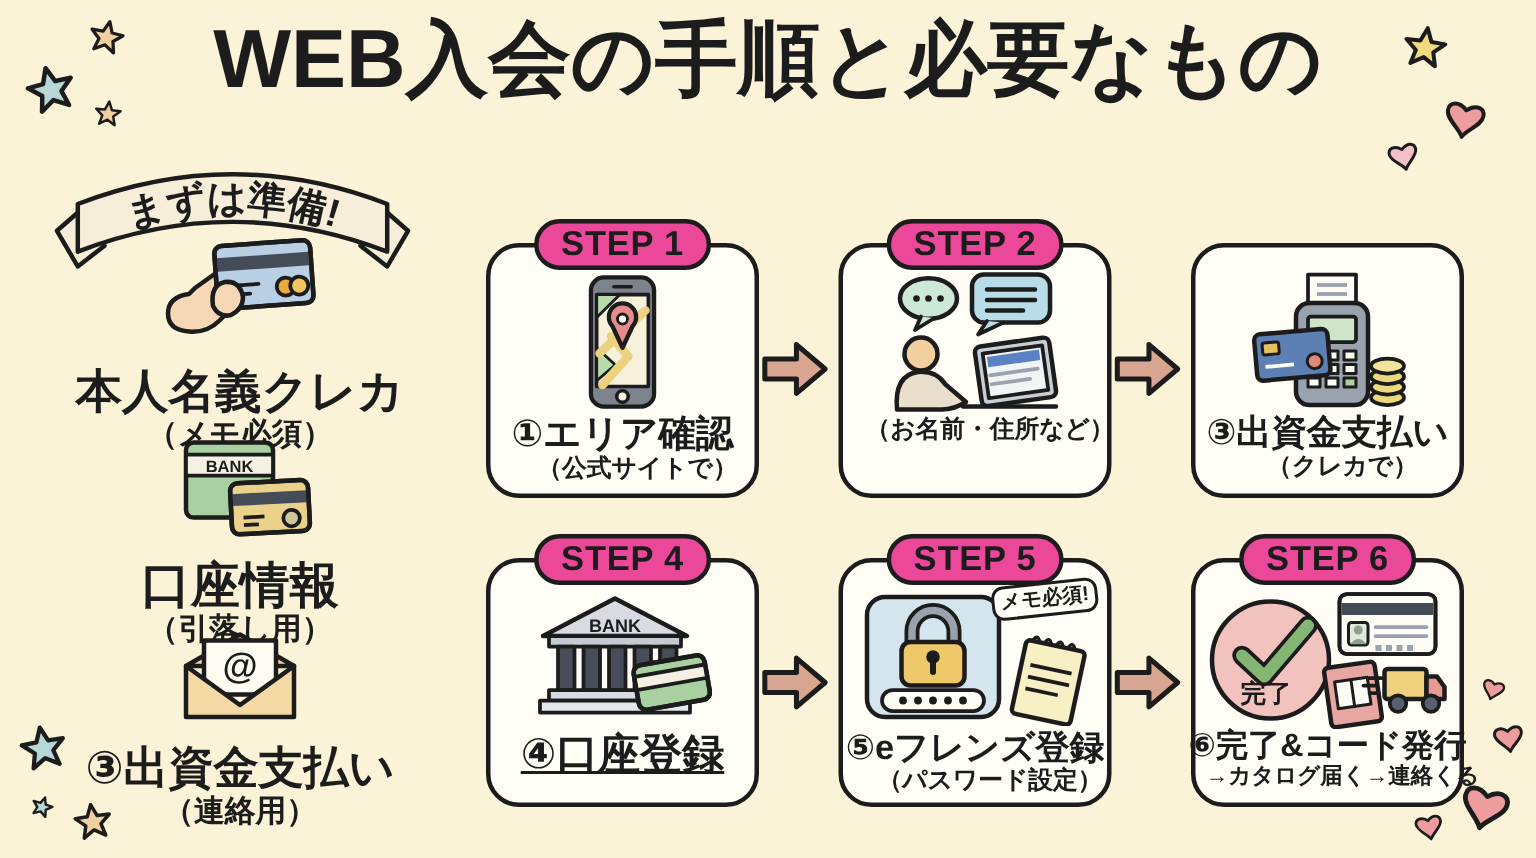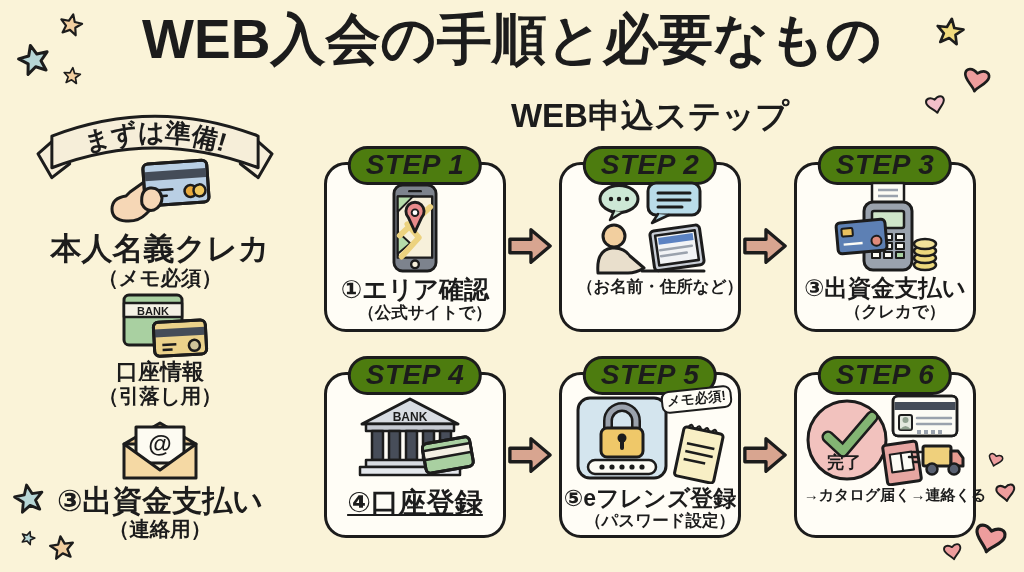--- a/index.html
+++ b/index.html
@@ -4,31 +4,31 @@
 <style>
   * { margin:0; padding:0; box-sizing:border-box; }
   html,body { background:#e8e4d8; }
   body { font-family:"Liberation Sans","DejaVu Sans",sans-serif; }
   .canvas { position:relative; width:1024px; height:572px; background:#faf3d8; overflow:hidden; color:#1c1c1c; margin:0 auto; }
   .title { position:absolute; top:9px; left:0; width:100%; text-align:center; font-size:55px; font-weight:900; line-height:1.1; }
   .subheading { position:absolute; top:94px; left:324px; width:652px; text-align:center; font-size:33px; font-weight:900; }
   .banner-svg { position:absolute; left:36px; top:94px; }
   .prep-item { position:absolute; left:8px; width:304px; text-align:center; }
   .prep-item svg { display:block; margin:0 auto; }
-  .prep-label { font-size:31px; font-weight:900; line-height:1.12; margin-top:2px; }
-  .prep-label.big { font-size:22px; }
+  .prep-label { font-size:31px; font-weight:900; line-height:1.12; margin-top:14px; }
+  .prep-label.big { font-size:33px; }
   .prep-label.mid { font-size:30px; }
   .prep-note { font-size:20.5px; font-weight:800; line-height:1.1; }
   .card { position:absolute; width:182px; background:#fffdf6; border:3.5px solid #1c1c1c; border-radius:22px; display:flex; flex-direction:column; align-items:center; }
   .row1 { top:162px; height:170px; }
   .row2 { top:372px; height:166px; }
   .col1 { left:324px; } .col2 { left:559px; } .col3 { left:794px; }
-  .badge { position:absolute; top:-19px; left:50%; transform:translateX(-50%); background:#4d7c0f;
-           border:3.5px solid #1c1c1c; border-radius:22px; padding:0px 15px 1px; font-size:28px;
-           font-weight:900; white-space:nowrap; letter-spacing:.5px;font-style:italic; }
+  .badge { position:absolute; top:-19px; left:50%; transform:translateX(-50%); background:#ec4899;
+           border:3.5px solid #1c1c1c; border-radius:22px; padding:0px 15px 1px; font-size:23px;
+           font-weight:900; white-space:nowrap; letter-spacing:.5px; }
   .icon-area { margin-top:15px; height:96px; display:flex; align-items:center; justify-content:center; position:relative; width:100%; }
   .step-title { font-size:25px; font-weight:900; line-height:1.05; white-space:nowrap; }
   .step-note { font-size:16.5px; font-weight:800; line-height:1.25; white-space:nowrap;margin-left:20px; }
   .card-3 .step-title { font-size:23.5px; }
   .card-4 .step-title { font-size:28px; margin-top:2px;text-decoration:underline; }
   .card-5 .step-title { font-size:23px; }
   .card-6 .step-title { font-size:21.5px; }
   .card-6 .step-note { font-size:15px; }
   .memo-bubble { position:absolute; top:-2px; right:6px; background:#fffdf6; border:2.5px solid #1c1c1c;
                  border-radius:8px; padding:0 4px 1px; font-size:13.5px; font-weight:800;
@@ -152,21 +152,20 @@
           <rect x="22" y="9" width="48" height="36" fill="#fdfbf2"></rect>
           <text x="46" y="34" font-size="24" font-weight="bold" text-anchor="middle" stroke="none" fill="#1c1c1c">@</text>
           <path d="M10,26 L46,52 L82,26 L82,60 L10,60 Z" fill="#f5d9a4"></path>
         </g>
       </svg>
       <div class="prep-label mid">③出資金支払い</div>
       <div class="prep-note">（連絡用）</div>
     </div>
   </div>
 
-  <div class="subheading">WEB申込ステップ</div>
 
   <div>
 
     <div class="card row1 col1 card-1">
       <div class="badge">STEP 1</div>
       <div class="icon-area">
         <svg width="88" height="94" viewBox="0 0 92 96">
           <g stroke="#1c1c1c" stroke-width="3" stroke-linejoin="round" stroke-linecap="round">
             <rect x="24" y="3" width="44" height="90" rx="9" fill="#7d838d"></rect>
             <line x1="40" y1="9.5" x2="52" y2="9.5" stroke-width="2.5"></line>
@@ -210,21 +209,20 @@
               <line x1="68" y1="74" x2="94" y2="74" stroke="#9aa2ad" stroke-width="2.5"></line>
             </g>
             <path d="M50,91 L112,91"></path>
           </g>
         </svg>
       </div>
       <div class="step-note">（お名前・住所など）</div>
     </div>
 
     <div class="card row1 col3 card-3">
-      <div class="badge">STEP 3</div>
       <div class="icon-area">
         <svg width="106" height="96" viewBox="0 0 106 96">
           <g stroke="#1c1c1c" stroke-width="3" stroke-linejoin="round">
             <rect x="40" y="3" width="32" height="24" fill="#fdfcf5" stroke-width="2.5"></rect>
             <line x1="46" y1="10" x2="66" y2="10" stroke="#9aa2ad" stroke-width="2.5"></line>
             <line x1="46" y1="16" x2="66" y2="16" stroke="#9aa2ad" stroke-width="2.5"></line>
             <rect x="32" y="22" width="48" height="68" rx="9" fill="#9aa2ad"></rect>
             <rect x="40" y="31" width="32" height="17" rx="2" fill="#cfe5c9" stroke-width="2.5"></rect>
             <g stroke-width="2" fill="#fdfcf5">
               <rect x="40" y="54" width="8" height="6"></rect>
@@ -350,20 +348,21 @@
             <line x1="108" y1="61" x2="116" y2="61" stroke-width="2.5"></line>
             <line x1="104" y1="66" x2="112" y2="66" stroke-width="2.5"></line>
             <line x1="108" y1="71" x2="114" y2="71" stroke-width="2.5"></line>
             <rect x="118" y="55" width="28" height="20" rx="2" fill="#efd07c"></rect>
             <path d="M146,60 h7 l5,7 v8 h-12 z" fill="#e89b90"></path>
             <circle cx="127" cy="78" r="5.5" fill="#596070" stroke-width="2.5"></circle>
             <circle cx="149" cy="78" r="5.5" fill="#596070" stroke-width="2.5"></circle>
           </g>
         </svg>
       </div>
+      <div class="step-title">⑥完了&amp;コード発行</div>
       <div class="step-note">→カタログ届く→連絡くる</div>
     </div>
 
     <svg class="arrow a1" viewBox="0 0 48 40">
         <path d="M3,13 H25 V3 L45,20 L25,37 V27 H3 Z" fill="#d8a590" stroke="#1c1c1c" stroke-width="3.5" stroke-linejoin="round"></path>
       </svg>
     <svg class="arrow a2" viewBox="0 0 48 40">
         <path d="M3,13 H25 V3 L45,20 L25,37 V27 H3 Z" fill="#d8a590" stroke="#1c1c1c" stroke-width="3.5" stroke-linejoin="round"></path>
       </svg>
     <svg class="arrow a3" viewBox="0 0 48 40">

